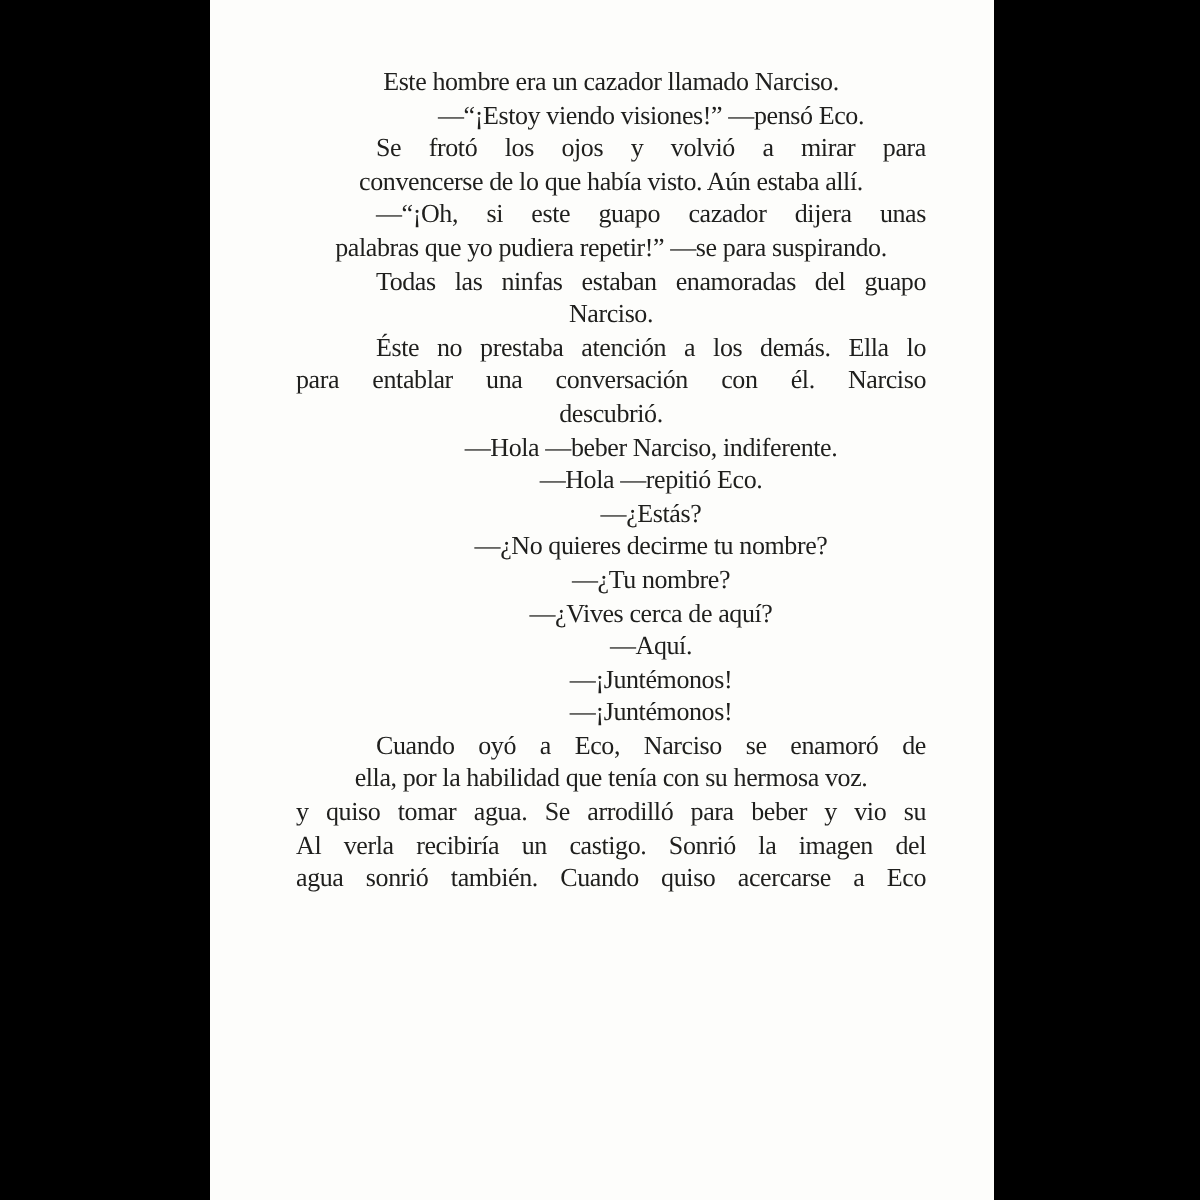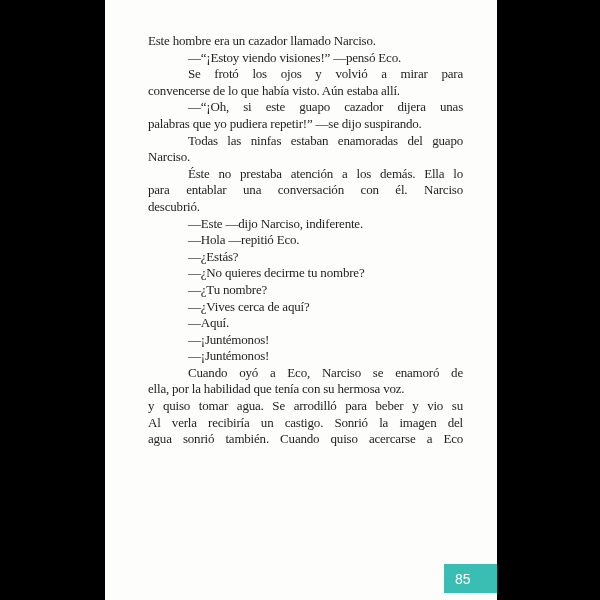--- a/index.html
+++ b/index.html
@@ -24,21 +24,21 @@
     position: absolute;
     left: 43px;   
     top: 33px;
     width: 315px;
   }
   .ln {
     font-size: 13px;
     line-height: 16.6px;
     color: #1f1f1d;
     letter-spacing: -0.2px;
-    text-align: left;
+    text-align: center;
     white-space: normal;
   }
   .ln.jy {
     text-align: justify;
     text-align-last: justify;
     font-family: Liberation Serif, serif;
   }
   .ln.in {
     text-indent: 40px;
   }
@@ -62,37 +62,34 @@
 </head>
 <body>
 
 <div class="page">
   <div class="text-block">
       <div class="ln">Este hombre era un cazador llamado Narciso.</div>
       <div class="ln in">—“¡Estoy viendo visiones!” —pensó Eco.</div>
       <div class="ln jy in">Se frotó los ojos y volvió a mirar para</div>
       <div class="ln">convencerse de lo que había visto. Aún estaba allí.</div>
       <div class="ln jy in">—“¡Oh, si este guapo cazador dijera unas</div>
-      <div class="ln">palabras que yo pudiera repetir!” —se dijo suspirando.</div>
+      <div class="ln">palabras que yo pudiera repetir!” —se para suspirando.</div>
       <div class="ln jy in">Todas las ninfas estaban enamoradas del guapo</div>
       <div class="ln">Narciso.</div>
       <div class="ln jy in">Éste no prestaba atención a los demás. Ella lo</div>
       <div class="ln jy">para entablar una conversación con él. Narciso</div>
       <div class="ln">descubrió.</div>
-      <div class="ln in">—Este —dijo Narciso, indiferente.</div>
+      <div class="ln in">—Hola —beber Narciso, indiferente.</div>
       <div class="ln in">—Hola —repitió Eco.</div>
       <div class="ln in">—¿Estás?</div>
       <div class="ln in">—¿No quieres decirme tu nombre?</div>
       <div class="ln in">—¿Tu nombre?</div>
       <div class="ln in">—¿Vives cerca de aquí?</div>
       <div class="ln in">—Aquí.</div>
       <div class="ln in">—¡Juntémonos!</div>
       <div class="ln in">—¡Juntémonos!</div>
       <div class="ln jy in">Cuando oyó a Eco, Narciso se enamoró de</div>
       <div class="ln">ella, por la habilidad que tenía con su hermosa voz.</div>
       <div class="ln jy">y quiso tomar agua. Se arrodilló para beber y vio su</div>
       <div class="ln jy">Al verla recibiría un castigo. Sonrió la imagen del</div>
       <div class="ln jy">agua sonrió también. Cuando quiso acercarse a Eco</div>
     </div>
-  <div class="badge">
-    <span>85</span>
-  </div>
 </div>
 
 </body></html>

